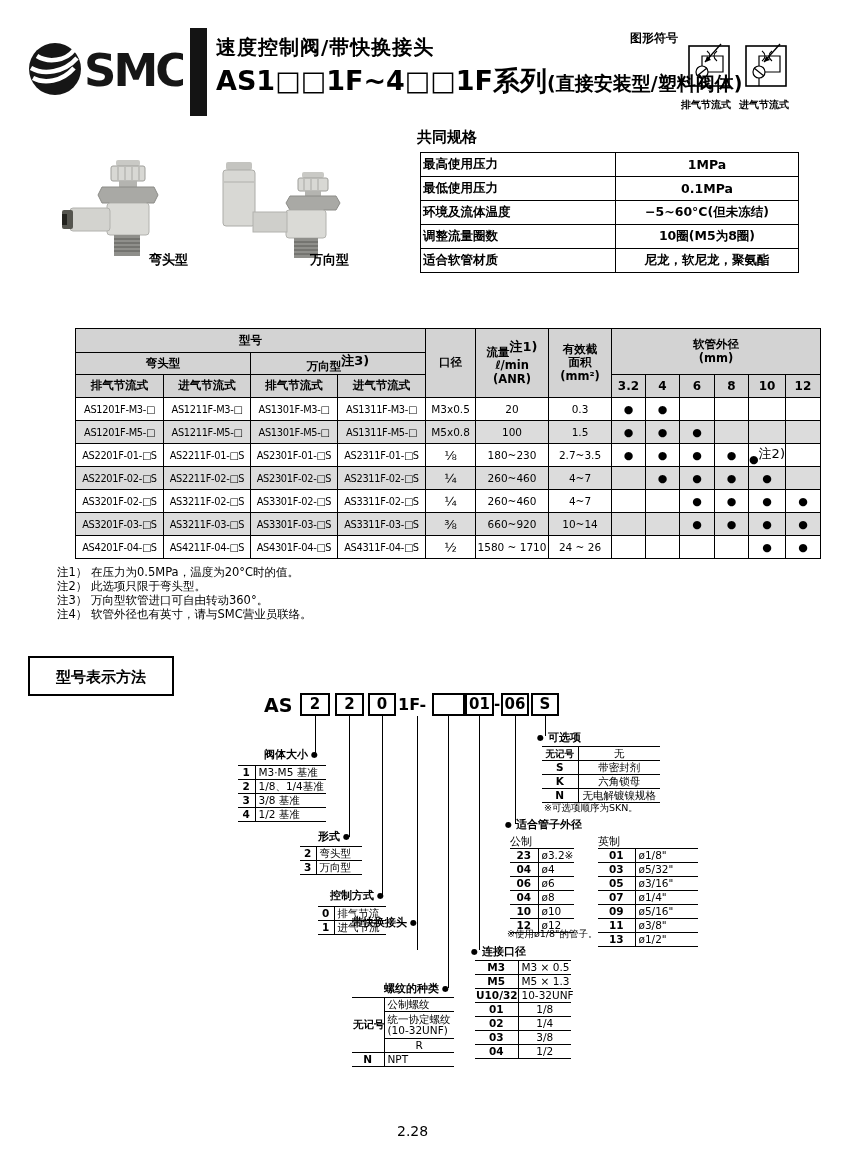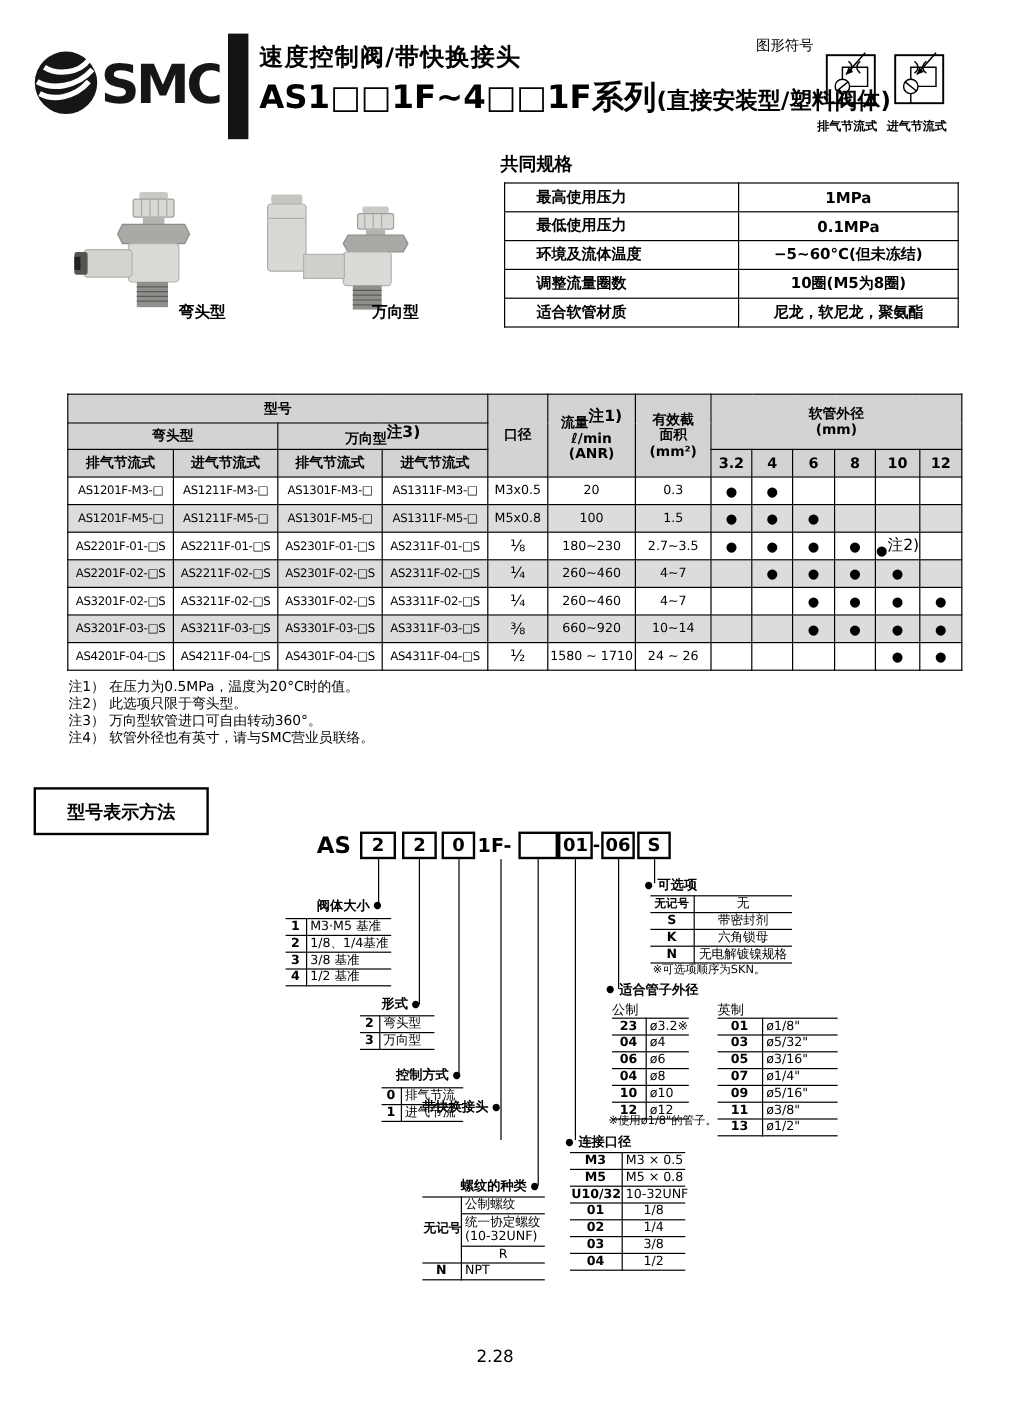--- a/index.html
+++ b/index.html
@@ -8,41 +8,41 @@
   .abs{position:absolute}
 
   
   .logo{left:28px;top:38px}
   .divbar{left:190px;top:28px;width:17px;height:88px;background:#141414}
   .t1{left:216px;top:34px;font-size:20px;font-weight:bold;letter-spacing:1px;white-space:nowrap}
   .t2{left:216px;top:63px;font-size:27px;font-weight:bold;white-space:nowrap}
   .t2 .sub{font-size:19px}
 
   
-  .gs-title{left:630px;top:30px;font-size:12px;font-weight:normal}
+  .gs-title{left:630px;top:30px;font-size:12px;font-weight:bold}
   .gs-box{top:42px}
   .gs1{left:687px}.gs2{left:744px}
   .gs-lab{top:98px;font-size:10px;font-weight:bold;white-space:nowrap}
   .gl1{left:681px}.gl2{left:739px}
 
   
   .ph1{left:52px;top:158px}
   .ph2{left:216px;top:160px}
   .ph-lab{font-size:13px;font-weight:bold;top:251px;white-space:nowrap}
   .pl1{left:149px}.pl2{left:310px}
 
   
   .sp-title{left:417px;top:128px;font-size:15px;font-weight:bold}
   #st{left:420px;top:152px;border-collapse:collapse;table-layout:fixed}
   #st td{border:1px solid #000;height:23px;font-size:12.5px;font-weight:bold;padding:0;white-space:nowrap}
-  #st td.l{padding-left:26px;text-align:left}
+  #st td.l{padding-left:2px;text-align:left}
   #st td.v{text-align:center}
 
   
-  #mt{left:56px;top:328px;border-collapse:collapse;table-layout:fixed;border:1.5px solid #000}
+  #mt{left:75px;top:328px;border-collapse:collapse;table-layout:fixed;border:1.5px solid #000}
   #mt td{border:1px solid #000;text-align:center;padding:0;overflow:hidden;white-space:nowrap}
   #mt .hd{background:#d3d3d3;font-weight:bold;font-size:11.5px;line-height:1.15}
   #mt .hds{background:#d3d3d3;font-weight:bold;font-size:12px}
   #mt .mdl{font-size:9.8px;letter-spacing:-0.3px}
   #mt .pt{font-size:10.5px}
   #mt .fr{font-size:13px}
   #mt .nm{font-size:10.5px}
   #mt .dc{font-size:11px}
   #mt sup{font-size:13px;vertical-align:super}
   tr.rg td{background:#dcdcdc}
@@ -472,21 +472,21 @@
         <col style="width:43px">
         <col>
       </colgroup>
     <tbody>
         <tr>
           <td class="k">M3</td>
           <td style="text-align:left">M3 × 0.5</td>
         </tr>
     <tr>
           <td class="k">M5</td>
-          <td style="text-align:center">M5 × 0.8</td>
+          <td style="text-align:center">M5 × 1.3</td>
         </tr>
     <tr>
           <td class="k">U10/32</td>
           <td style="text-align:center">10-32UNF</td>
         </tr>
     <tr>
           <td class="k">01</td>
           <td style="text-align:center">1/8</td>
         </tr>
     <tr>

